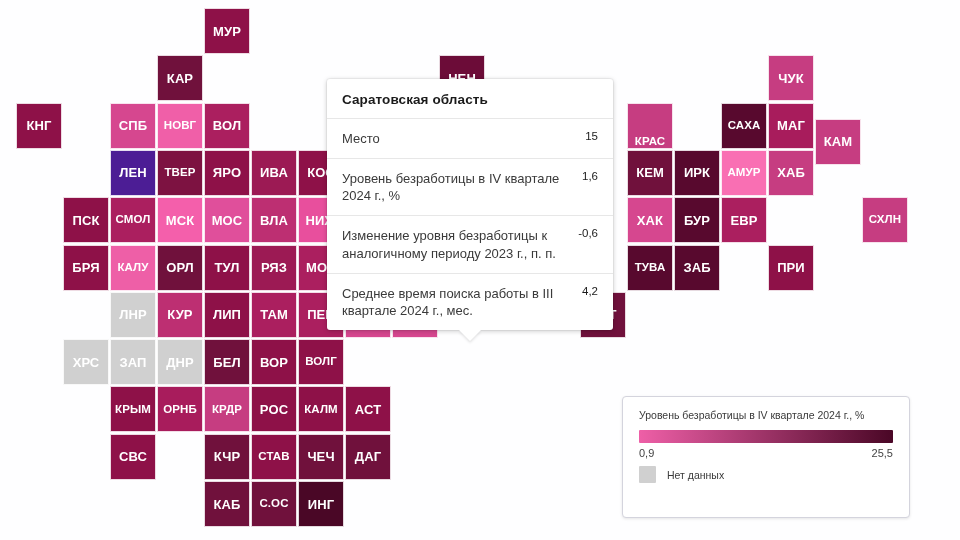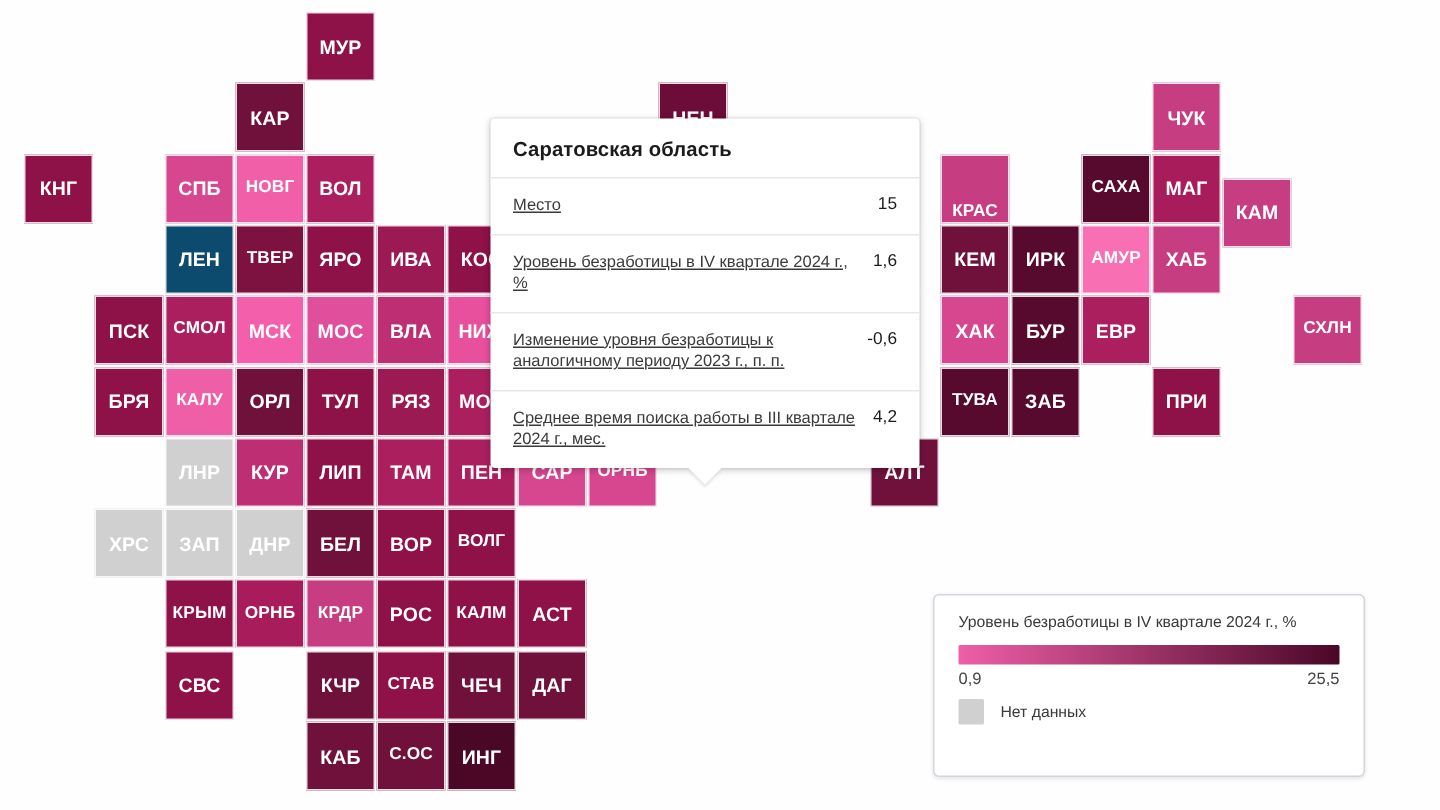--- a/index.html
+++ b/index.html
@@ -56,23 +56,22 @@
     display:flex;
     align-items:flex-start;
     justify-content:space-between;
     gap:10px;
     padding:11px 15px 11px 15px;
     border-top:1px solid #e7e7e7;
   }
   #tooltip .tt-label{
     flex:1 1 auto;
     color:#3a3a3a;
-    font-size:11px;
+    font-size:13px;
     line-height:1.32;
-    text-decoration:underline;
   }
   #tooltip .tt-value{
     flex:0 0 auto;
     color:#1b1b1b;
     font-size:11.5px;
     text-align:right;
     padding-top:0px;
   }
   #tt-pointer{
     position:absolute;
@@ -159,21 +158,21 @@
       </div>
       <div class="tile tiny" style="left: 721px; top: 102.6px; background: rgb(88, 9, 46);">
         <span>САХА</span>
       </div>
       <div class="tile" style="left: 768px; top: 102.6px; background: rgb(168, 28, 92);">
         <span>МАГ</span>
       </div>
       <div class="tile" style="left: 815px; top: 102.6px; background: rgb(198, 61, 129); margin-top: 16px;">
         <span>КАМ</span>
       </div>
-      <div class="tile" style="left: 110px; top: 149.9px; background: #0c4a6e;">
+      <div class="tile" style="left: 110px; top: 149.9px; background: #4c1d95;">
         <span>ЛЕН</span>
       </div>
       <div class="tile tiny" style="left: 157px; top: 149.9px; background: rgb(125, 18, 65);">
         <span>ТВЕР</span>
       </div>
       <div class="tile" style="left: 204px; top: 149.9px; background: rgb(142, 17, 72);">
         <span>ЯРО</span>
       </div>
       <div class="tile" style="left: 251px; top: 149.9px; background: rgb(156, 26, 84);">
         <span>ИВА</span>

